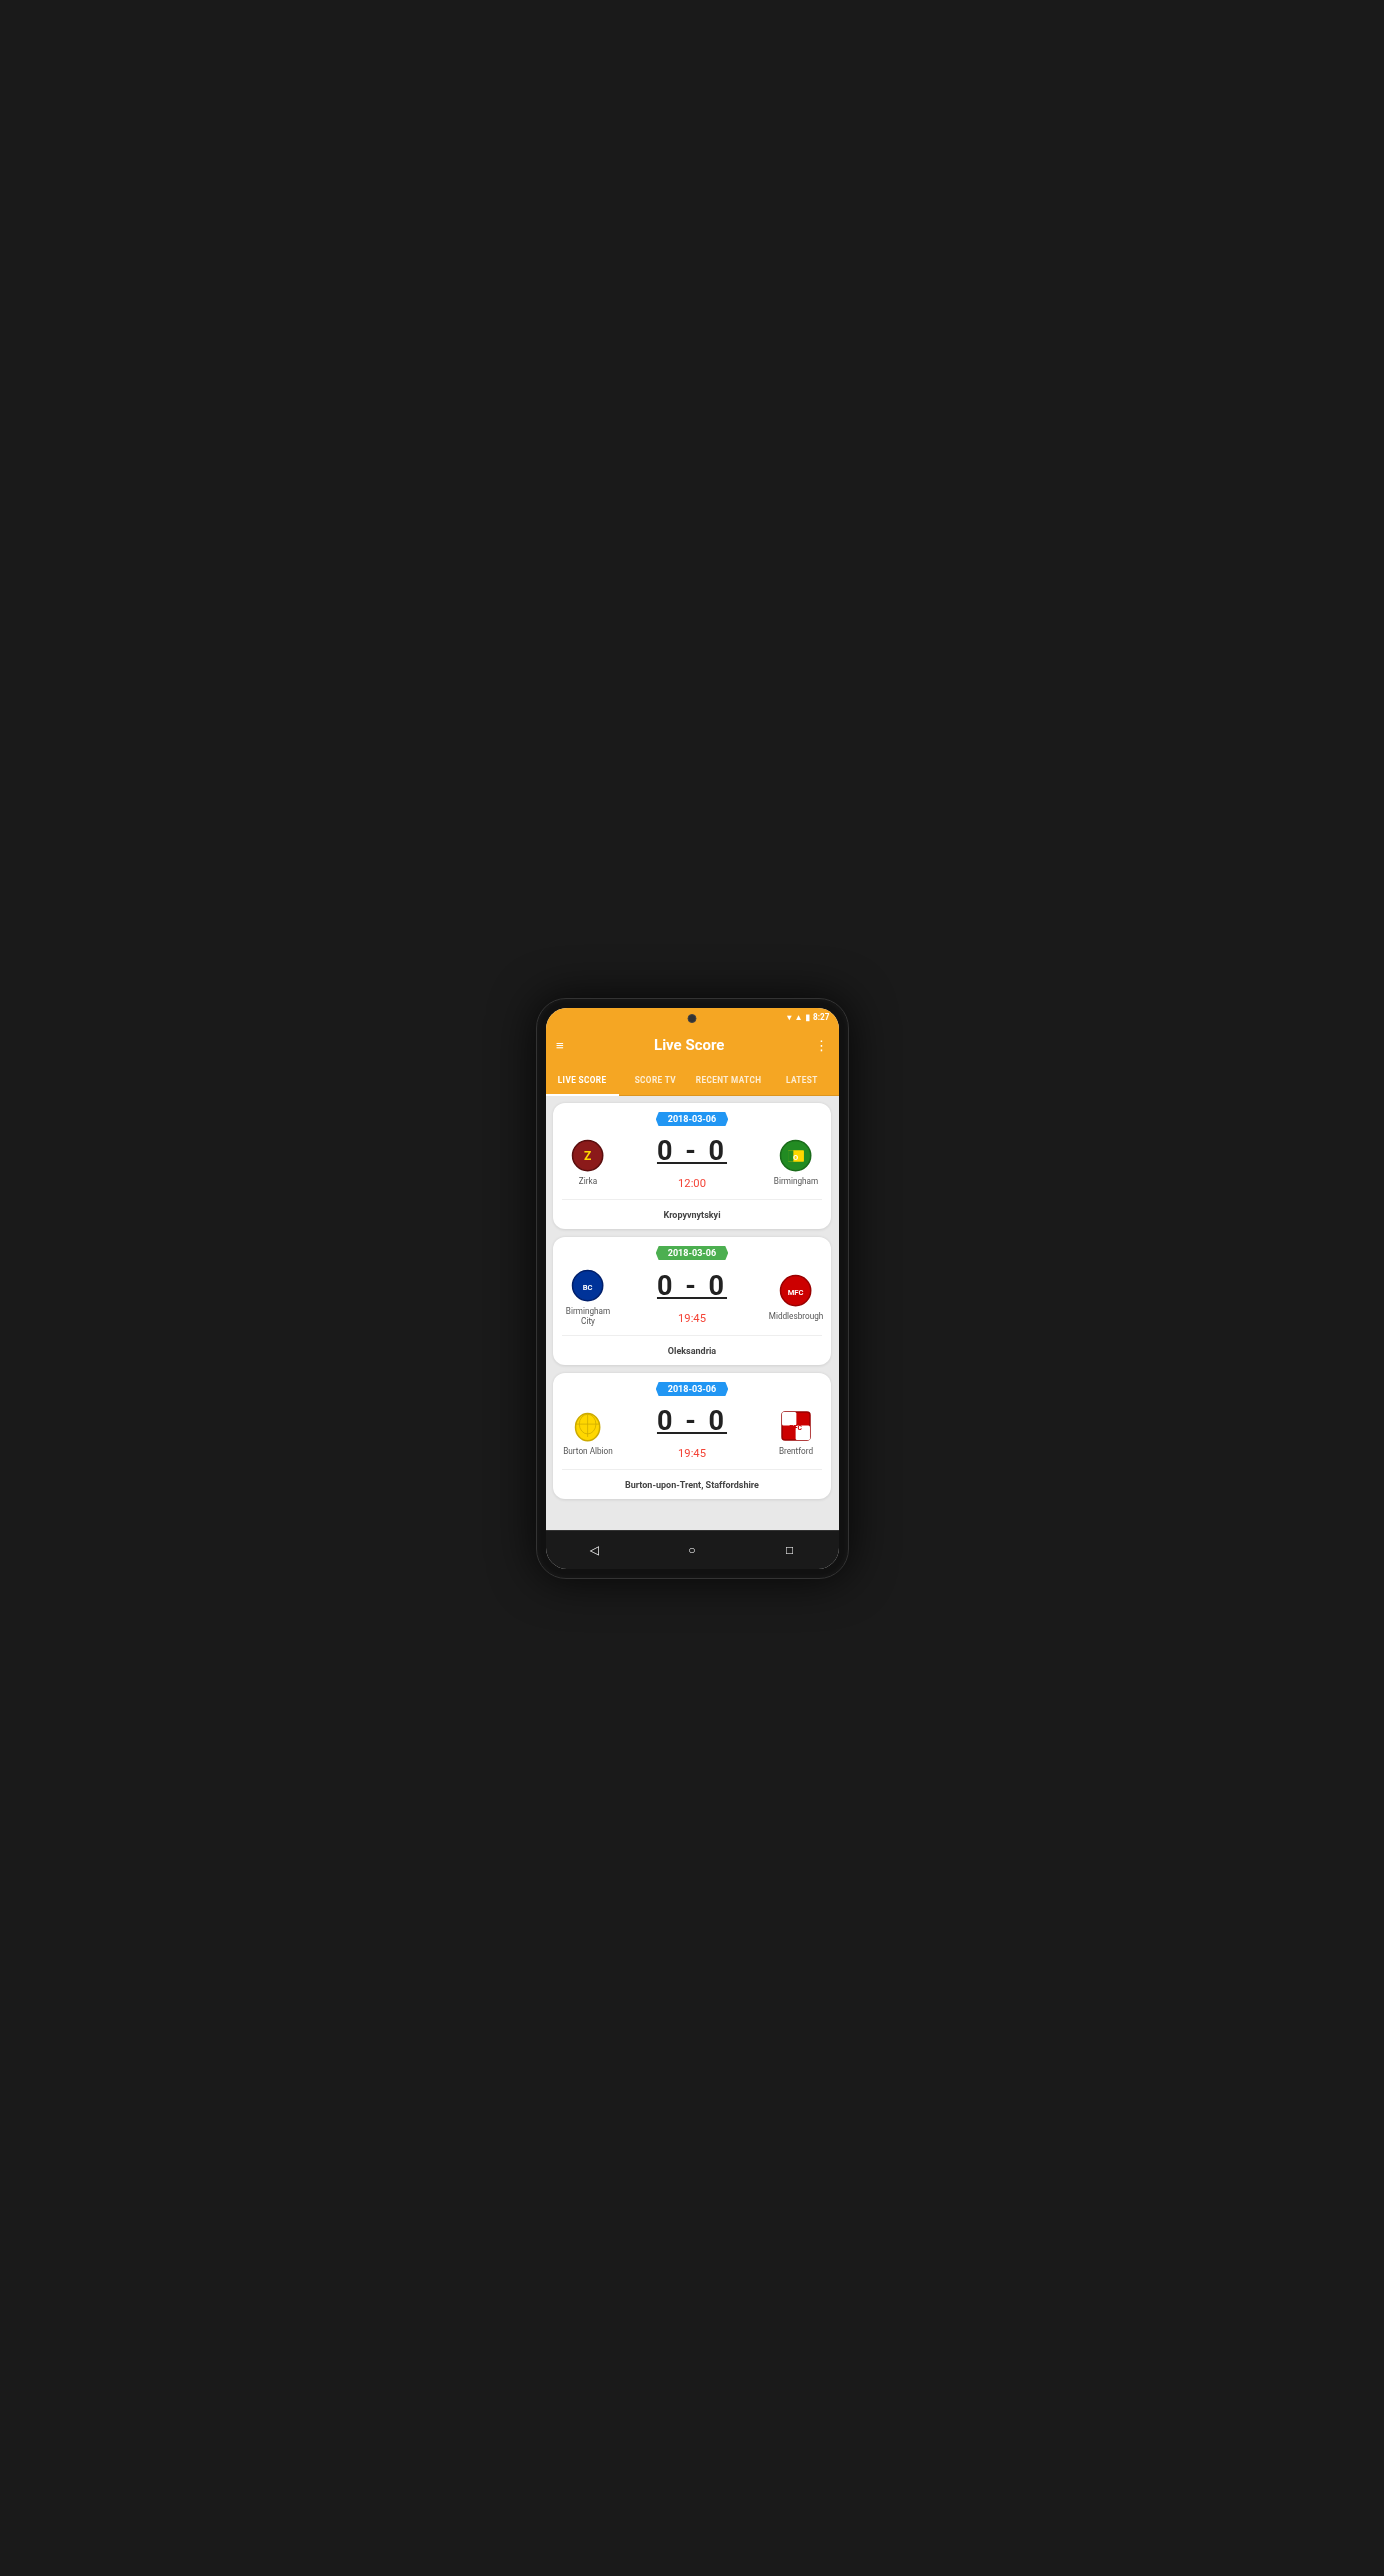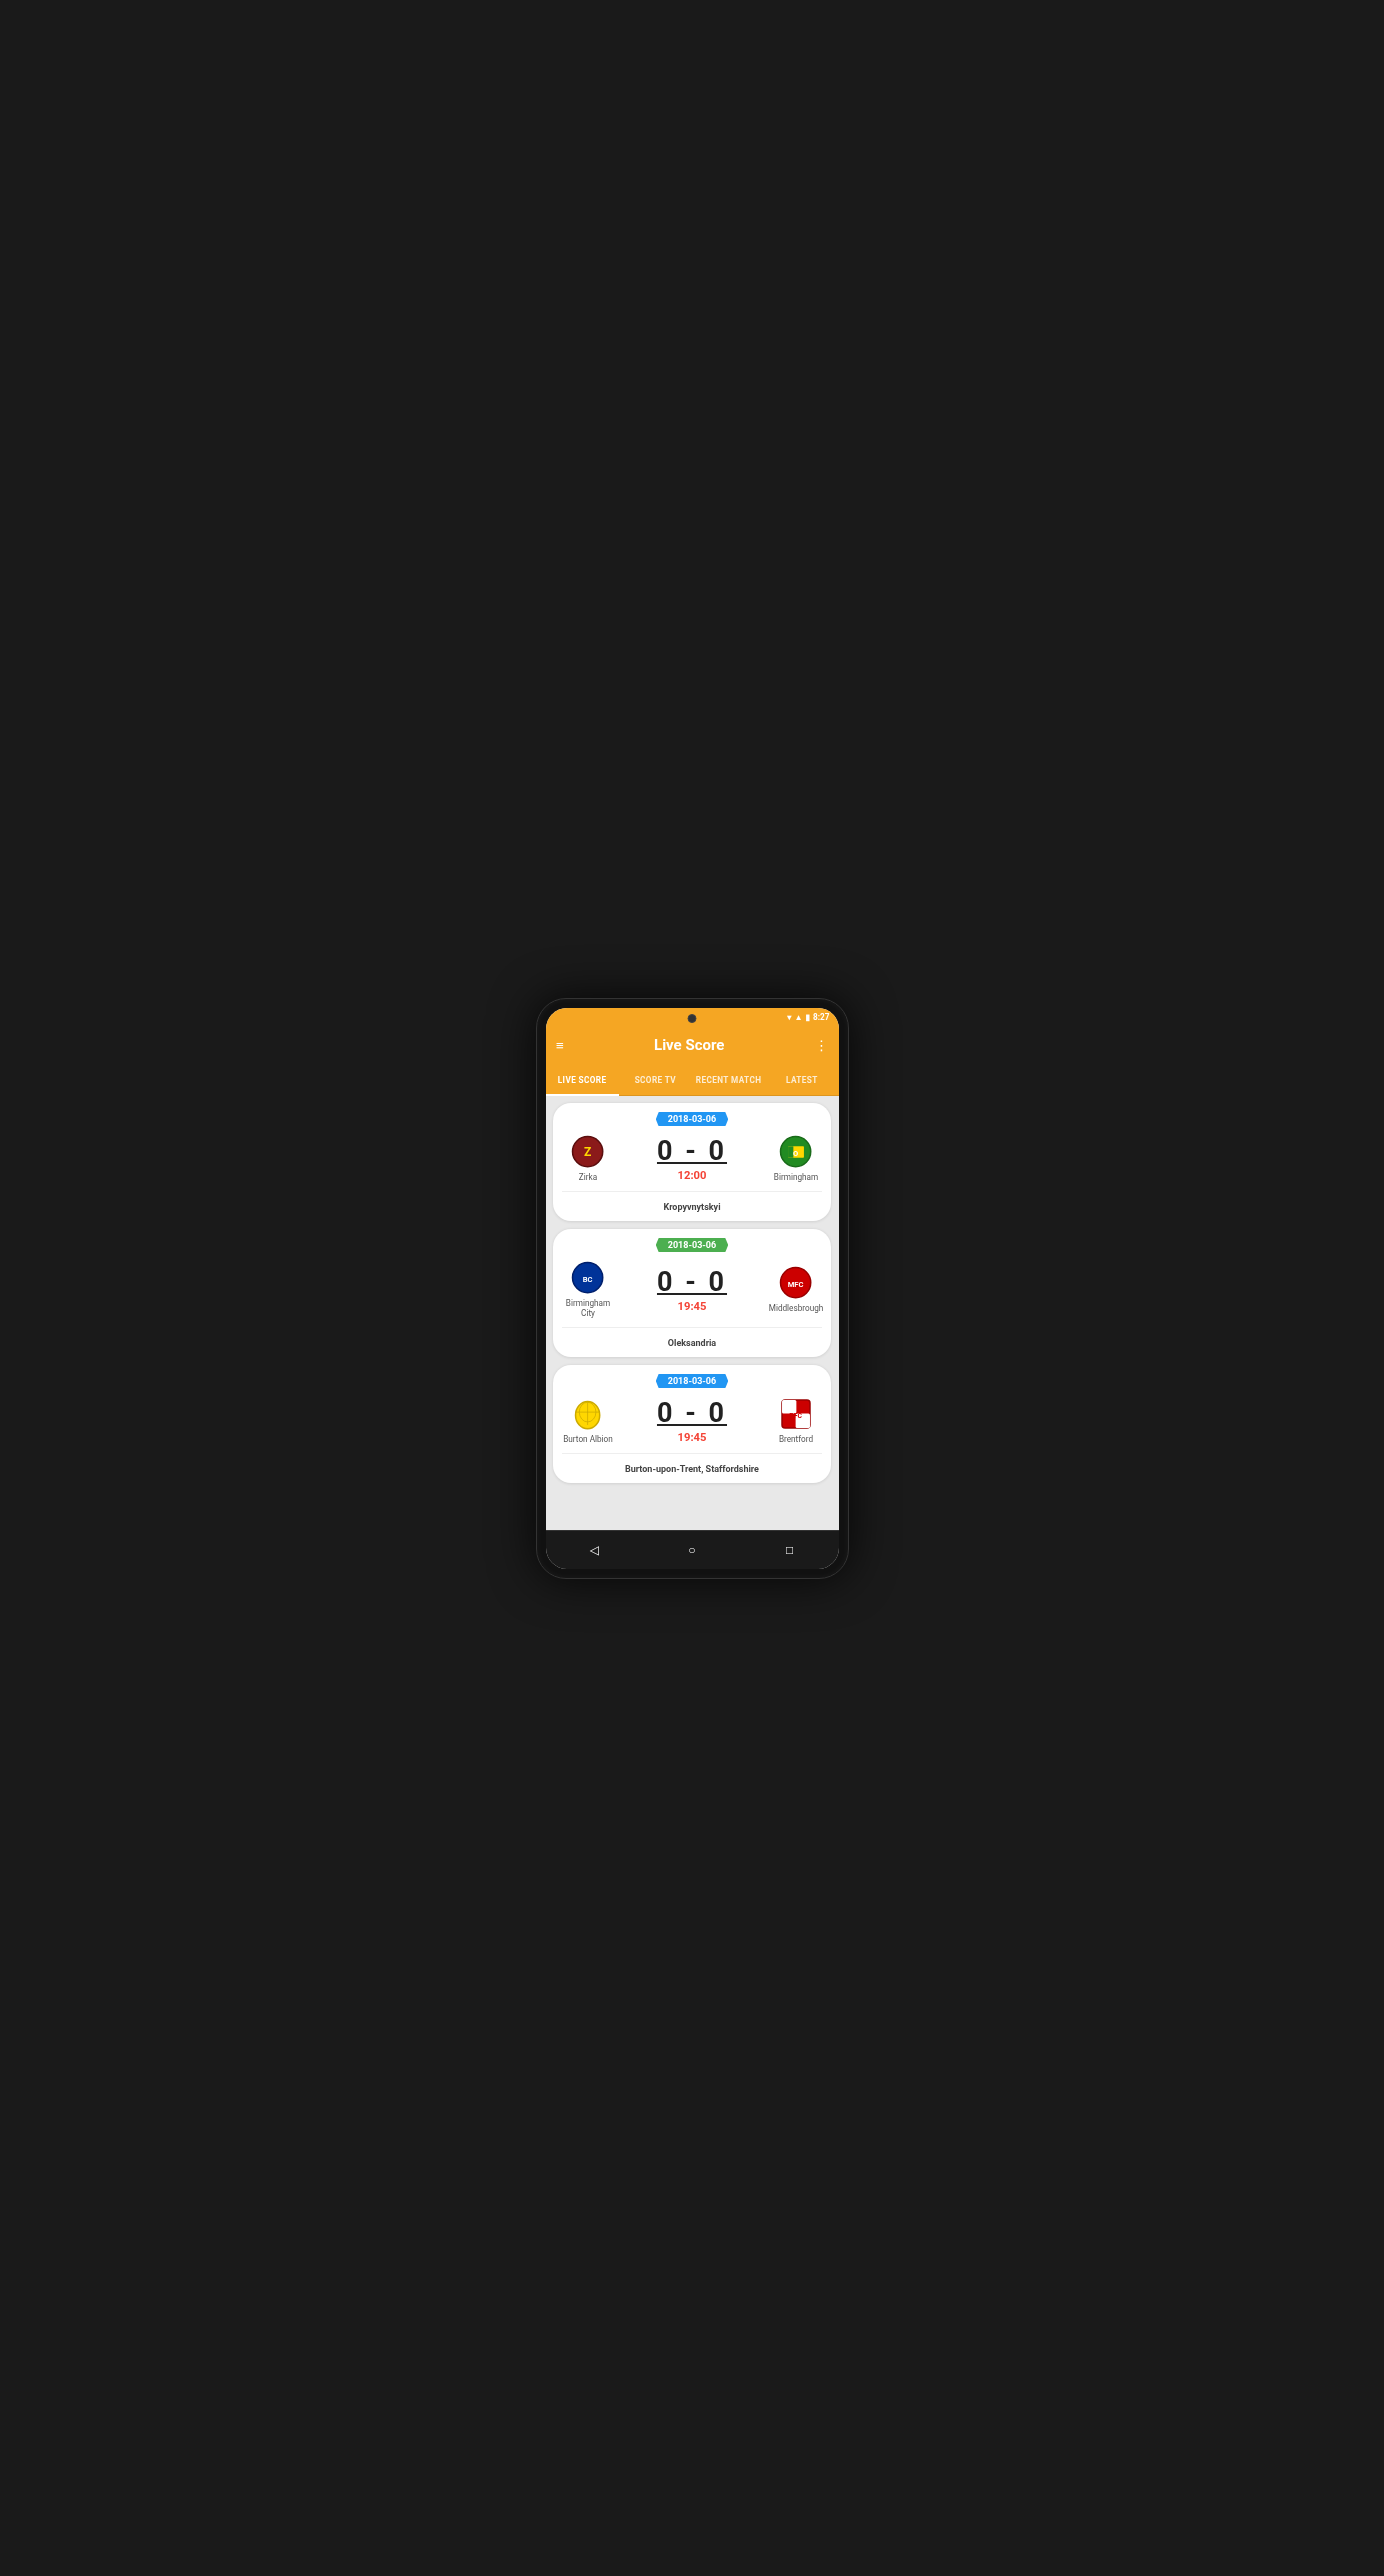--- a/index.html
+++ b/index.html
@@ -112,21 +112,21 @@
       overflow-y: auto;
       padding: 7.5px;
       display: flex;
       flex-direction: column;
       gap: 7.5px;
     }
 
     
     .match-card {
       background: white;
-      border-radius: 18px;
+      border-radius: 12px;
       padding: 9px;
       box-shadow: 0 0.7px 3px rgba(0,0,0,0.1);
     }
 
     .match-date-badge {
       display: flex;
       justify-content: center;
       margin-bottom: 6px;
     }
     .badge {
@@ -177,22 +177,22 @@
     .score {
       font-size: 27px;
       font-weight: bold;
       color: #222;
       letter-spacing: 3px;
       text-decoration: underline;
     }
     .match-time {
       color: #f44336;
       font-size: 11.2px;
-      font-weight: bold;
-      margin-top: 2px;
+      font-weight: normal;
+      margin-top: 10px;
     }
 
     .match-venue {
       text-align: center;
       font-size: 9px;
       color: #444;
       font-weight: bold;
       margin-top: 6px;
       padding-top: 10px;
       border-top: 0.7px solid #eee;

